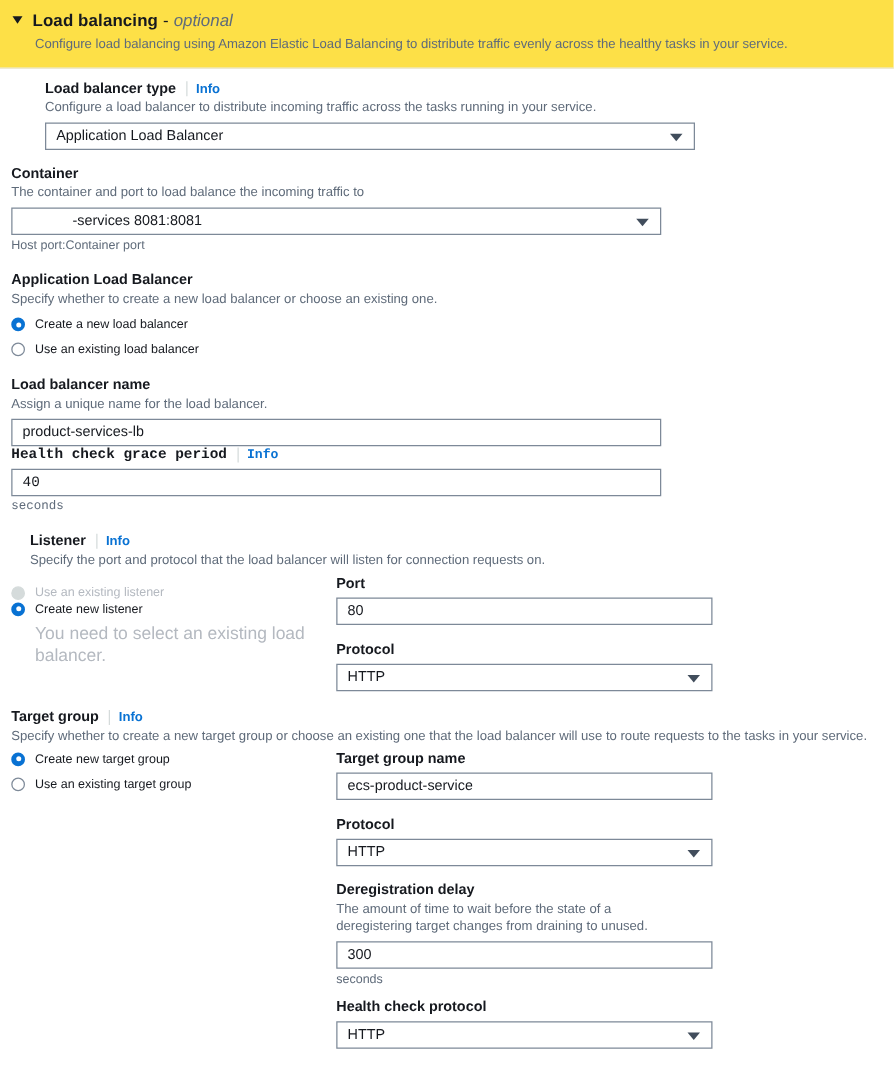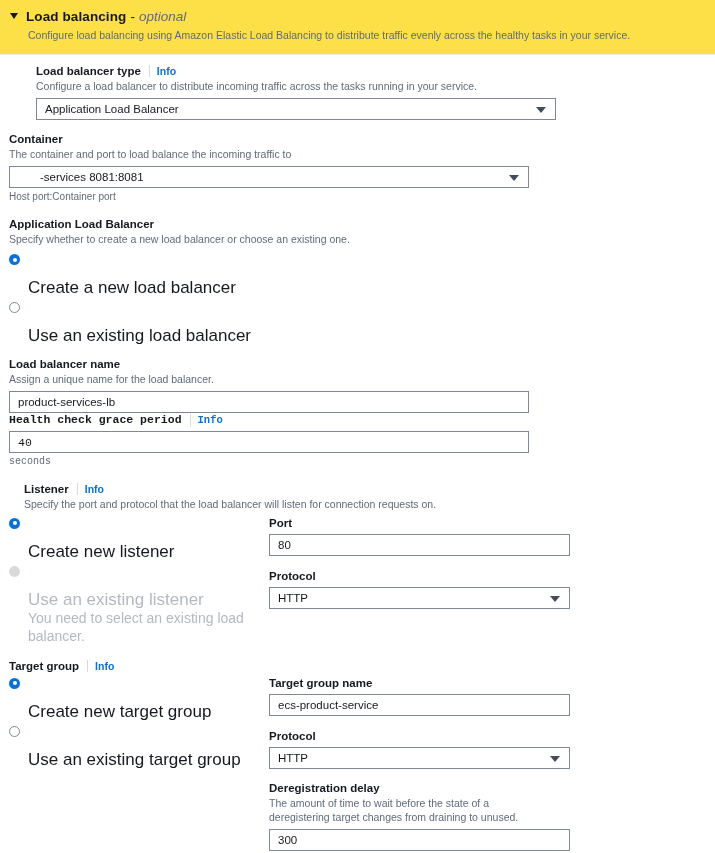--- a/index.html
+++ b/index.html
@@ -112,21 +112,21 @@
     border-left: 5px solid transparent;
     border-right: 5px solid transparent;
     border-top: 6px solid #414d5c;
   }
   .input .val { overflow: hidden; white-space: nowrap; }
 
   .w-full { width: 520px; }
   .w-col  { width: 301px; }
 
   
-  .indented { padding-left: 30px; }
+  .indented { padding-left: 48px; }
 
   
   .radio-row {
     display: flex;
     align-items: flex-start;
     margin-top: 7px;
     cursor: pointer;
   }
   .radio {
     width: 11px; height: 11px;
@@ -151,25 +151,24 @@
     background: #ffffff;
   }
   .radio.off::after { display: none; }
   .radio.disabled {
     border: 1px solid #d5dbdb;
     background: #d5dbdb;
   }
   .radio.disabled::after { display: none; }
 
   .radio-label {
-    font-size: 17px;
+    font-size: 10px;
     color: #16191f;
     margin-left: 8px;
     line-height: 13px;
-    margin-top: 28px;
   }
   .radio-label.muted { color: #b4b9c0; }
   .radio-sub {
     font-size: 14px;
     color: #b4b9c0;
     margin: 3px 0 0 19px;
     line-height: 1.3;
   }
 
   
@@ -261,28 +260,28 @@
     <div class="label-row">
       <span class="label">Listener</span>
       <span class="info-sep"></span>
       <span class="info-link">Info</span>
     </div>
     <div class="desc">Specify the port and protocol that the load balancer will listen for connection requests on.</div>
   </div>
 
   <div class="cols" style="margin-top:5px;">
     <div class="col-left">
+      <div class="radio-row">
+        <span class="radio disabled"></span>
+        <span class="radio-label muted">Use an existing listener</span>
+      </div>
       <div class="radio-row" style="margin-top:0;">
         <span class="radio"></span>
         <span class="radio-label">Create new listener</span>
       </div>
-      <div class="radio-row">
-        <span class="radio disabled"></span>
-        <span class="radio-label muted">Use an existing listener</span>
-      </div>
       <div class="radio-sub">You need to select an existing load balancer.</div>
     </div>
 
     <div class="col-right">
       <div class="right-block">
         <div class="label-row">
           <span class="label">Port</span>
         </div>
         <div class="input w-col">
           <span class="val">80</span>
@@ -300,20 +299,21 @@
       </div>
     </div>
   </div>
 
   <div class="field" style="margin-top:15px;">
     <div class="label-row">
       <span class="label">Target group</span>
       <span class="info-sep"></span>
       <span class="info-link">Info</span>
     </div>
+    <div class="desc">Specify whether to create a new target group or choose an existing one that the load balancer will use to route requests to the tasks in your service.</div>
   </div>
 
   <div class="cols" style="margin-top:5px;">
     <div class="col-left">
       <div class="radio-row" style="margin-top:0;">
         <span class="radio"></span>
         <span class="radio-label">Create new target group</span>
       </div>
       <div class="radio-row">
         <span class="radio off"></span>

